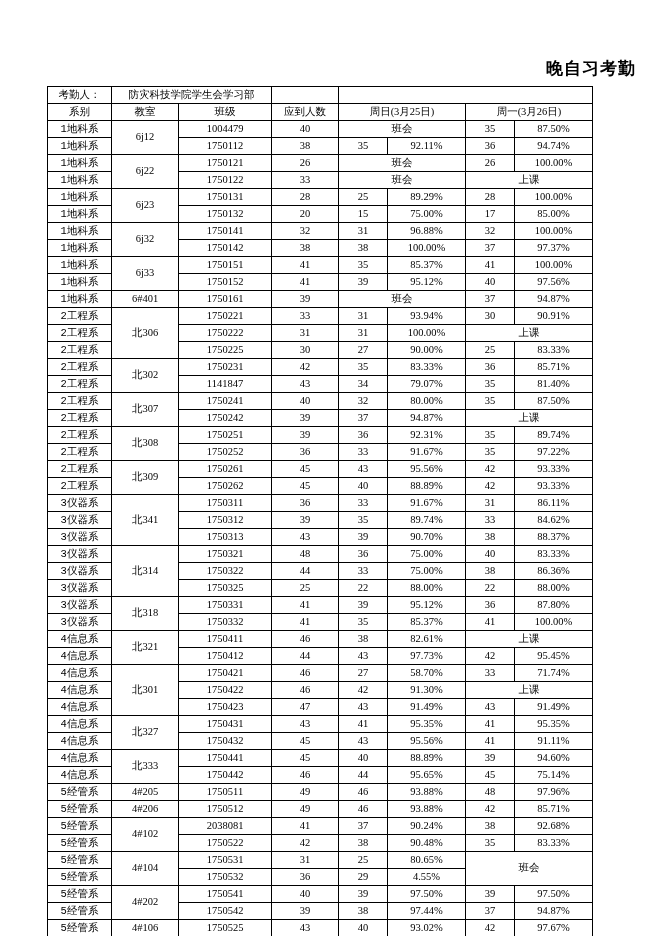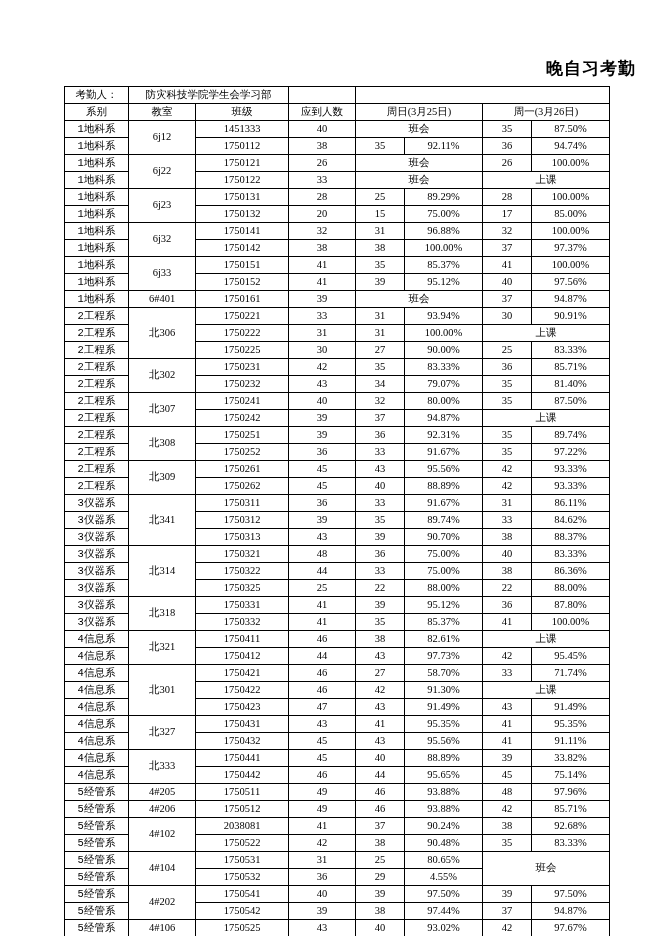--- a/index.html
+++ b/index.html
@@ -26,21 +26,21 @@
     font-weight: bold;
     letter-spacing: 1px;
     white-space: nowrap;
     overflow: hidden;
     width: 140px;
     text-align: center;
     font-family: "DejaVu Sans", "Liberation Sans", sans-serif;
   }
   #tbl-wrap {
     position: absolute;
-    left: 64px;
+    left: 47px;
     top: 86px;
   }
   table.grid {
     border-collapse: collapse;
     table-layout: fixed;
     font-size: 10.5px;
   }
   table.grid td {
     border: 1px solid #000;
     text-align: center;
@@ -91,21 +91,21 @@
           <td>系别</td>
           <td>教室</td>
           <td>班级</td>
           <td>应到人数</td>
           <td colspan="2">周日(3月25日)</td>
           <td colspan="2">周一(3月26日)</td>
         </tr>
         <tr>
           <td class="dept">1地科系</td>
           <td class="room" rowspan="2">6j12</td>
-          <td class="cls">1451333</td>
+          <td class="cls">1004479</td>
           <td class="num">40</td>
           <td class="spanmid" colspan="2">班会</td>
           <td class="cnt">35</td>
           <td class="pct">87.50%</td>
         </tr>
         <tr>
           <td class="dept thick-bottom">1地科系</td>
           <td class="cls thick-bottom">1750112</td>
           <td class="num thick-bottom">38</td>
           <td class="cnt thick-bottom">35</td>
@@ -227,21 +227,21 @@
           <td class="room" rowspan="2">北302</td>
           <td class="cls">1750231</td>
           <td class="num">42</td>
           <td class="cnt">35</td>
           <td class="pct">83.33%</td>
           <td class="cnt">36</td>
           <td class="pct">85.71%</td>
         </tr>
         <tr>
           <td class="dept thick-bottom">2工程系</td>
-          <td class="cls thick-bottom">1750232</td>
+          <td class="cls thick-bottom">1141847</td>
           <td class="num thick-bottom">43</td>
           <td class="cnt thick-bottom">34</td>
           <td class="pct thick-bottom">79.07%</td>
           <td class="cnt thick-bottom">35</td>
           <td class="pct thick-bottom">81.40%</td>
         </tr>
         <tr>
           <td class="dept">2工程系</td>
           <td class="room" rowspan="2">北307</td>
           <td class="cls">1750241</td>
@@ -437,21 +437,21 @@
           <td class="pct thick-bottom">91.11%</td>
         </tr>
         <tr>
           <td class="dept">4信息系</td>
           <td class="room" rowspan="2">北333</td>
           <td class="cls">1750441</td>
           <td class="num">45</td>
           <td class="cnt">40</td>
           <td class="pct">88.89%</td>
           <td class="cnt">39</td>
-          <td class="pct">33.82%</td>
+          <td class="pct">94.60%</td>
         </tr>
         <tr>
           <td class="dept thick-bottom">4信息系</td>
           <td class="cls thick-bottom">1750442</td>
           <td class="num thick-bottom">46</td>
           <td class="cnt thick-bottom">44</td>
           <td class="pct thick-bottom">95.65%</td>
           <td class="cnt thick-bottom">45</td>
           <td class="pct thick-bottom">75.14%</td>
         </tr>

